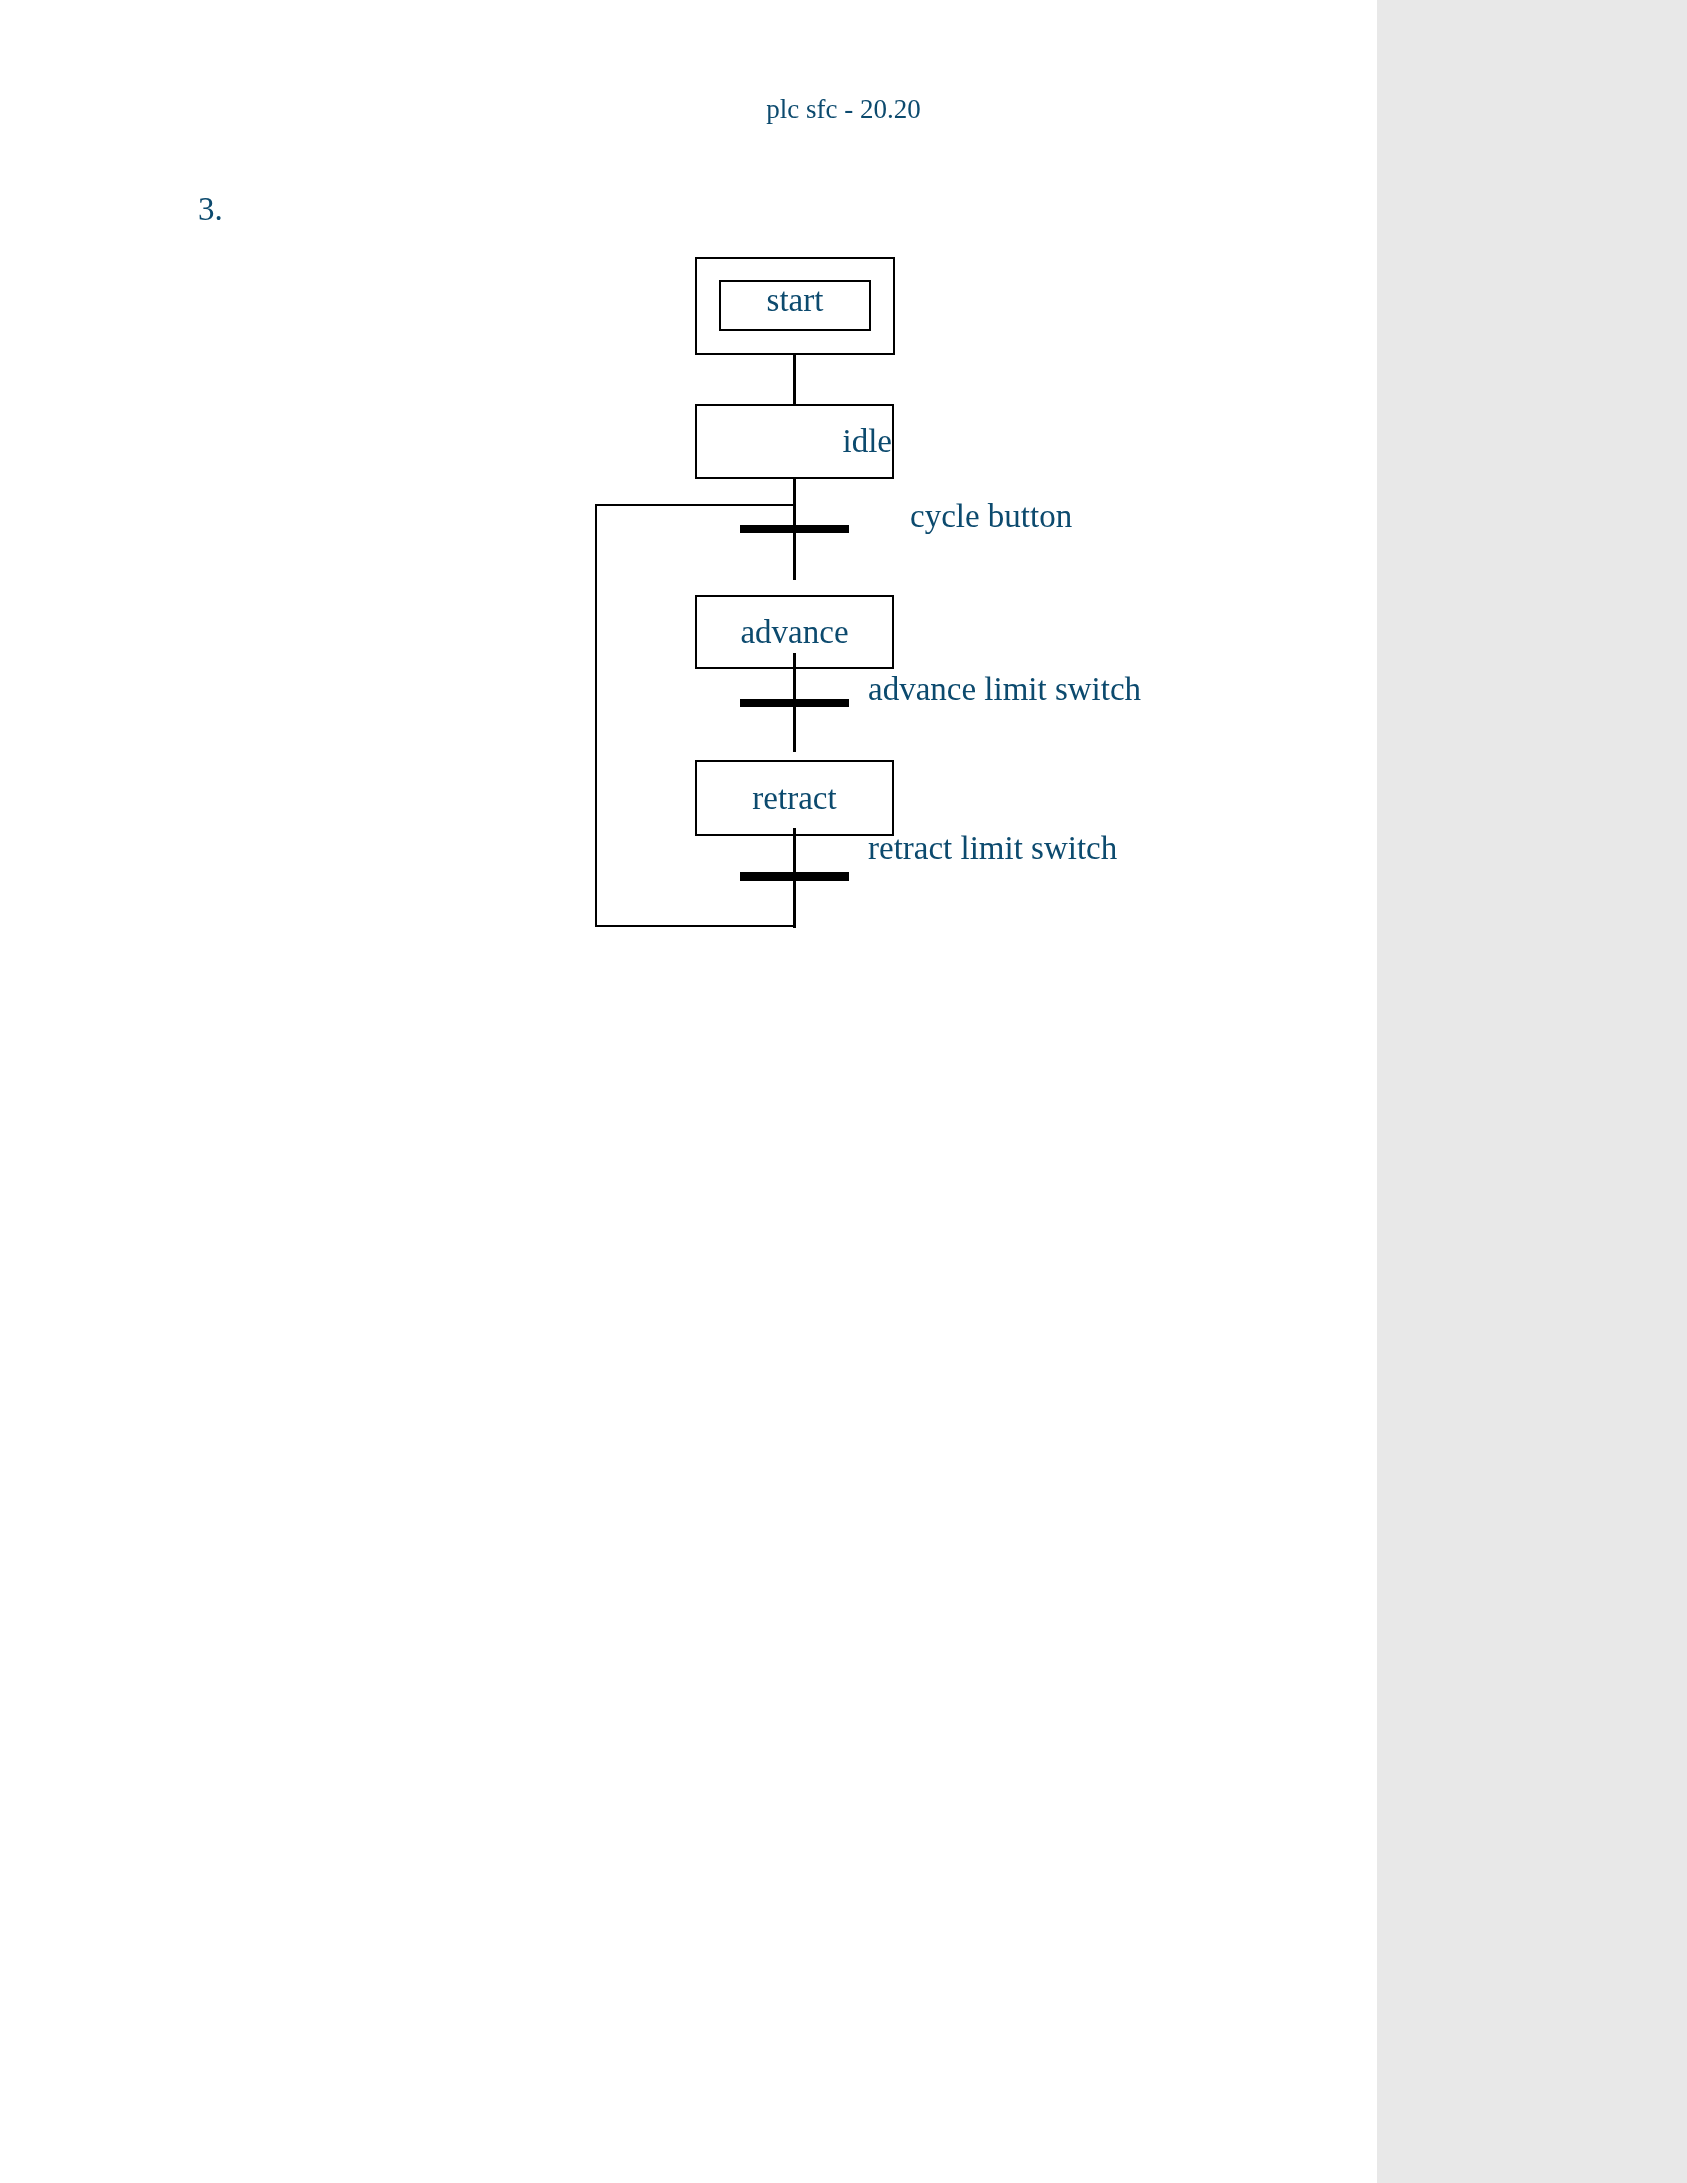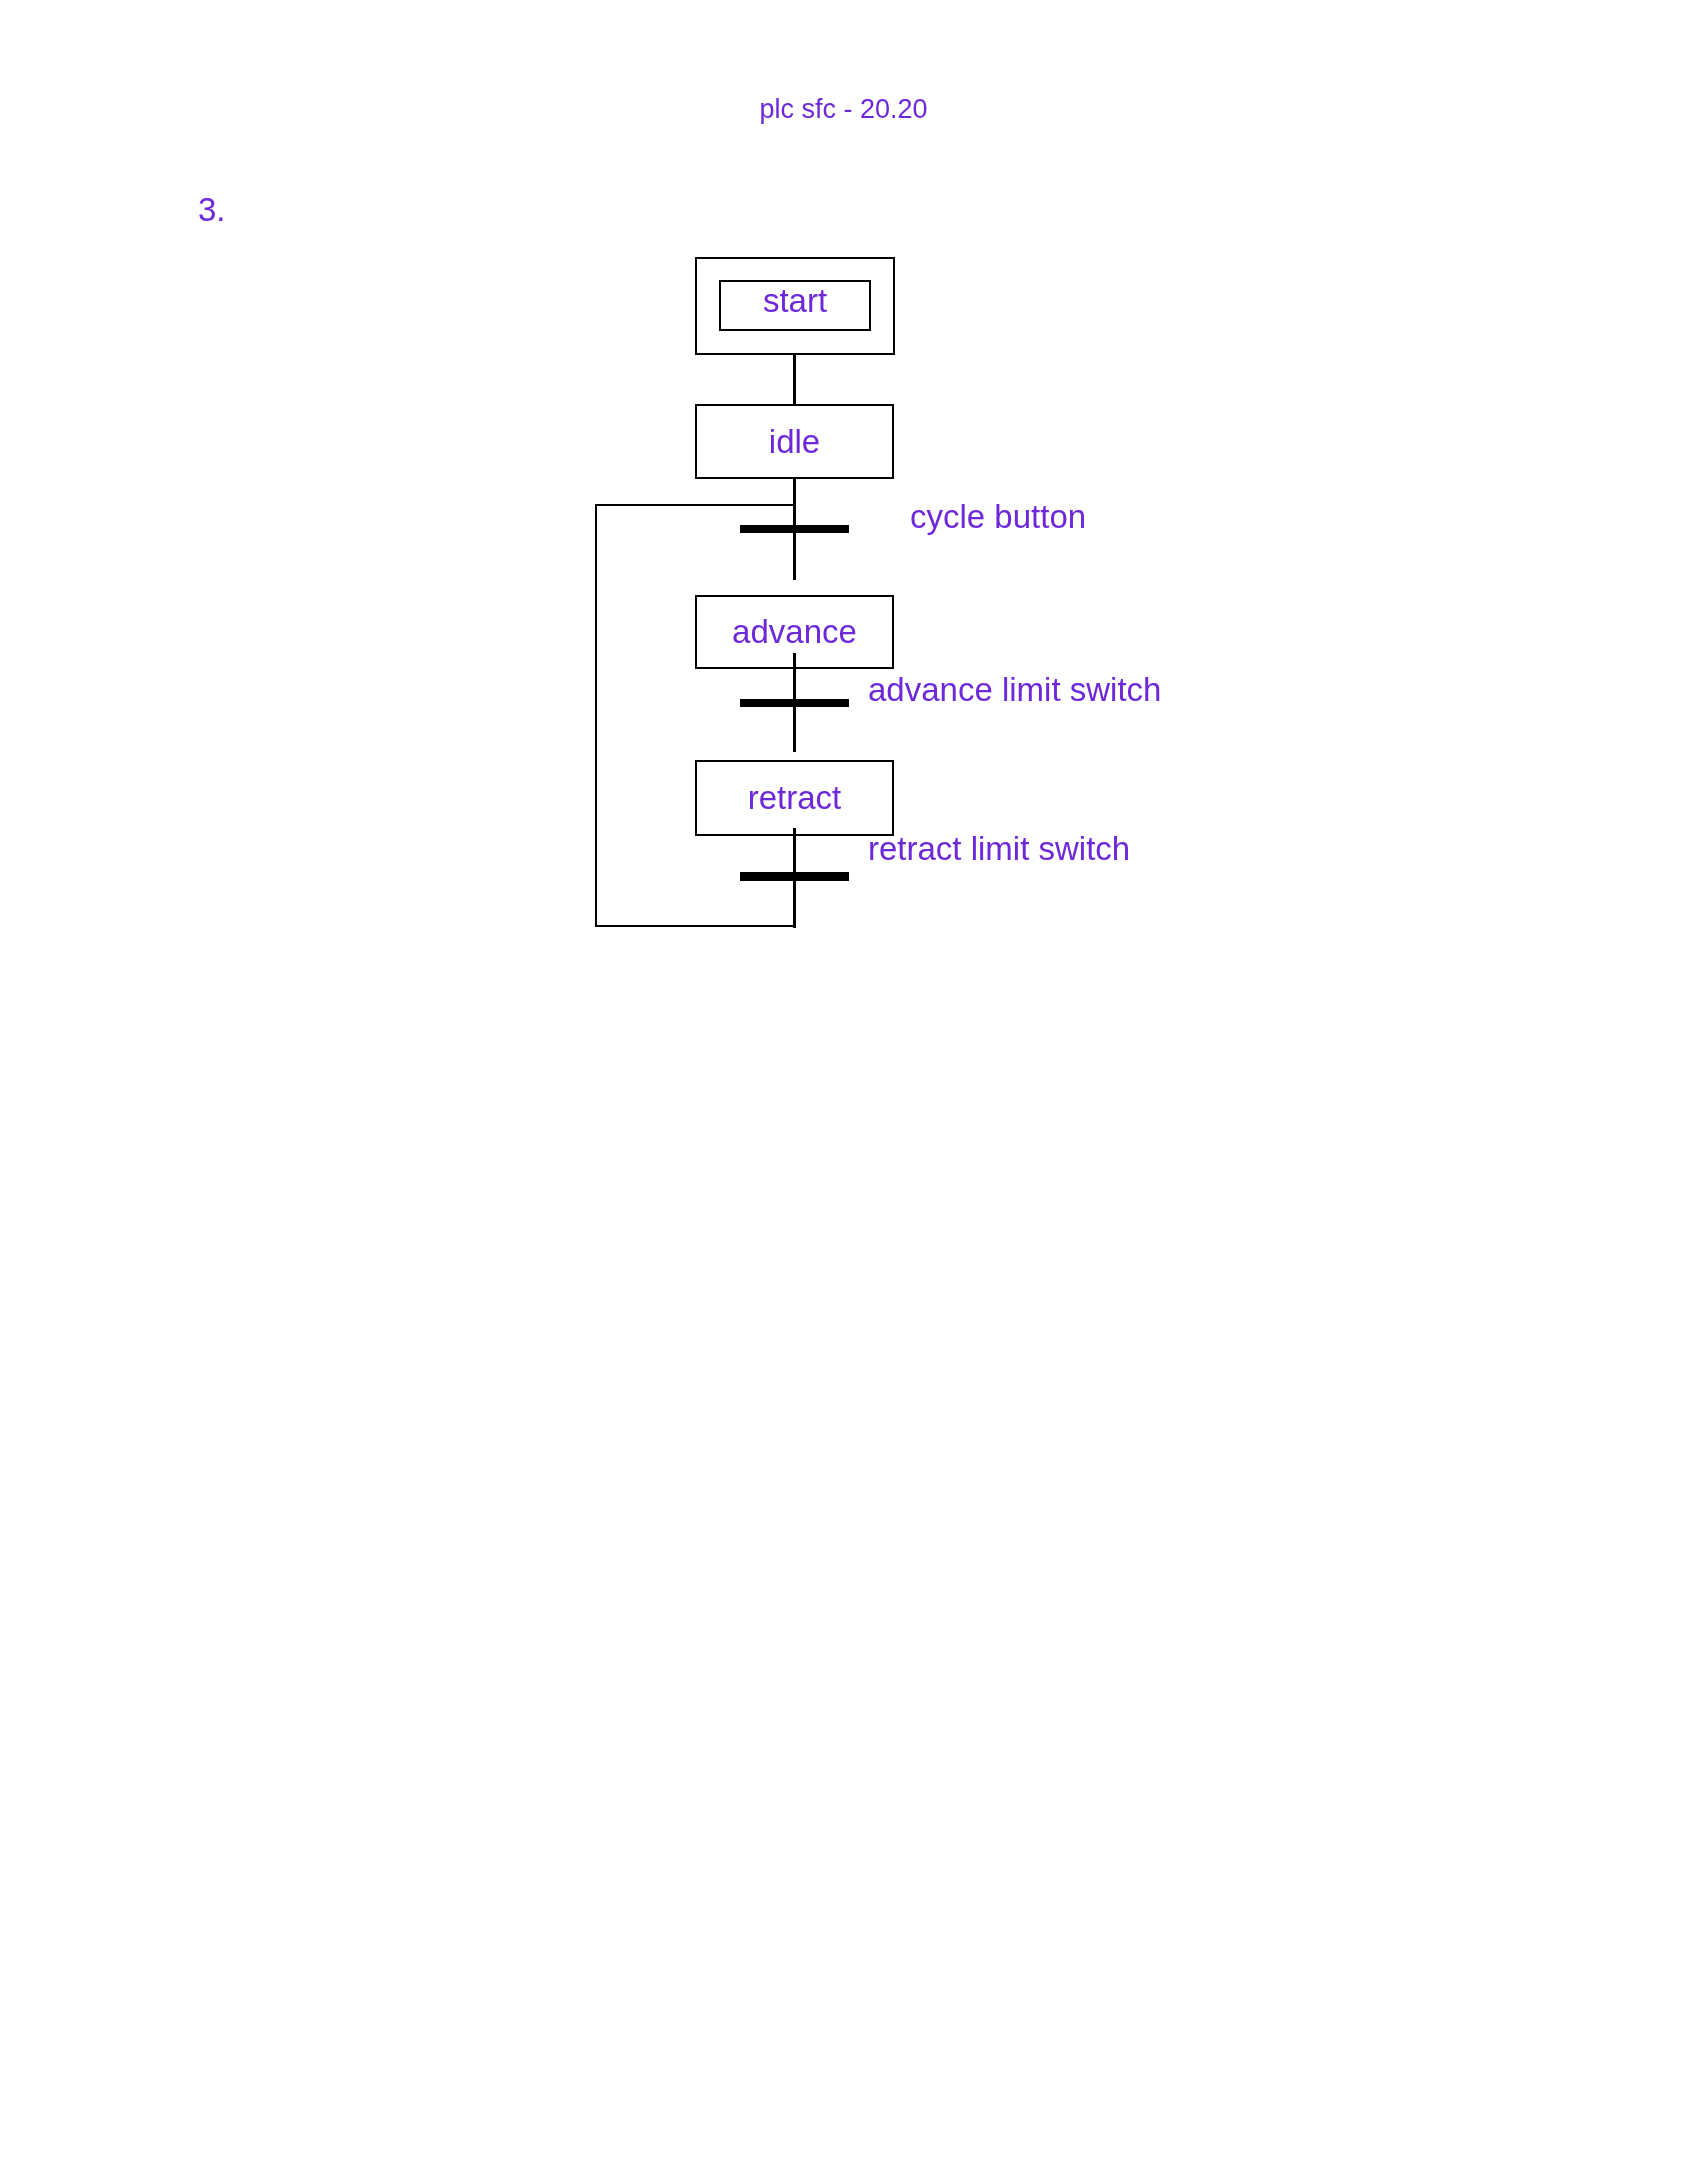--- a/index.html
+++ b/index.html
@@ -1,22 +1,22 @@
 <!DOCTYPE html>
 <html style="font-size:13px"><head>
 <meta charset="utf-8">
 <style>
   html, body { margin: 0; padding: 0; background: #e8e8e8; }
   .page {
     position: relative;
-    width: 1687px;
+    width: 1377px;
     height: 2183px;
     background: #ffffff;
-    font-family: Liberation Sans, sans-serif;
-    color: #6d28d9;
+    font-family: Liberation Serif, serif;
+    color: #0c4a6e;
     overflow: hidden;
   }
   .header {
     position: absolute;
     left: 0; top: 96px; width: 1687px;
     text-align: center;
     font-size: 27px;
     line-height: 1.0;
     white-space: nowrap;
   }
@@ -86,21 +86,21 @@
     <div class="loop"></div>
 
     <div class="box" style="left:695px; top:257px; width:200px; height:98px;">
       <div class="inner-box">
         <span>start</span>
       </div>
     </div>
 
     <div class="vline" style="left:793px; top:355px; height:49px;"></div>
 
-    <div class="box" style="left:695px; top:404px; width:199px; height:75px;">
+    <div class="box" style="left:695px; top:404px; width:199px; height:75px;justify-content:flex-end;">
       <span>idle</span>
     </div>
 
     <div class="vline" style="left:793px; top:479px; height:101px;"></div>
 
     <div class="tbar" style="top:525px;"></div>
     <div class="tlabel" style="top:500px;margin-left:42px;">cycle button</div>
 
     <div class="box" style="left:695px; top:579px; width:199px; height:74px;margin-top:16px;">
       <span>advance</span>

